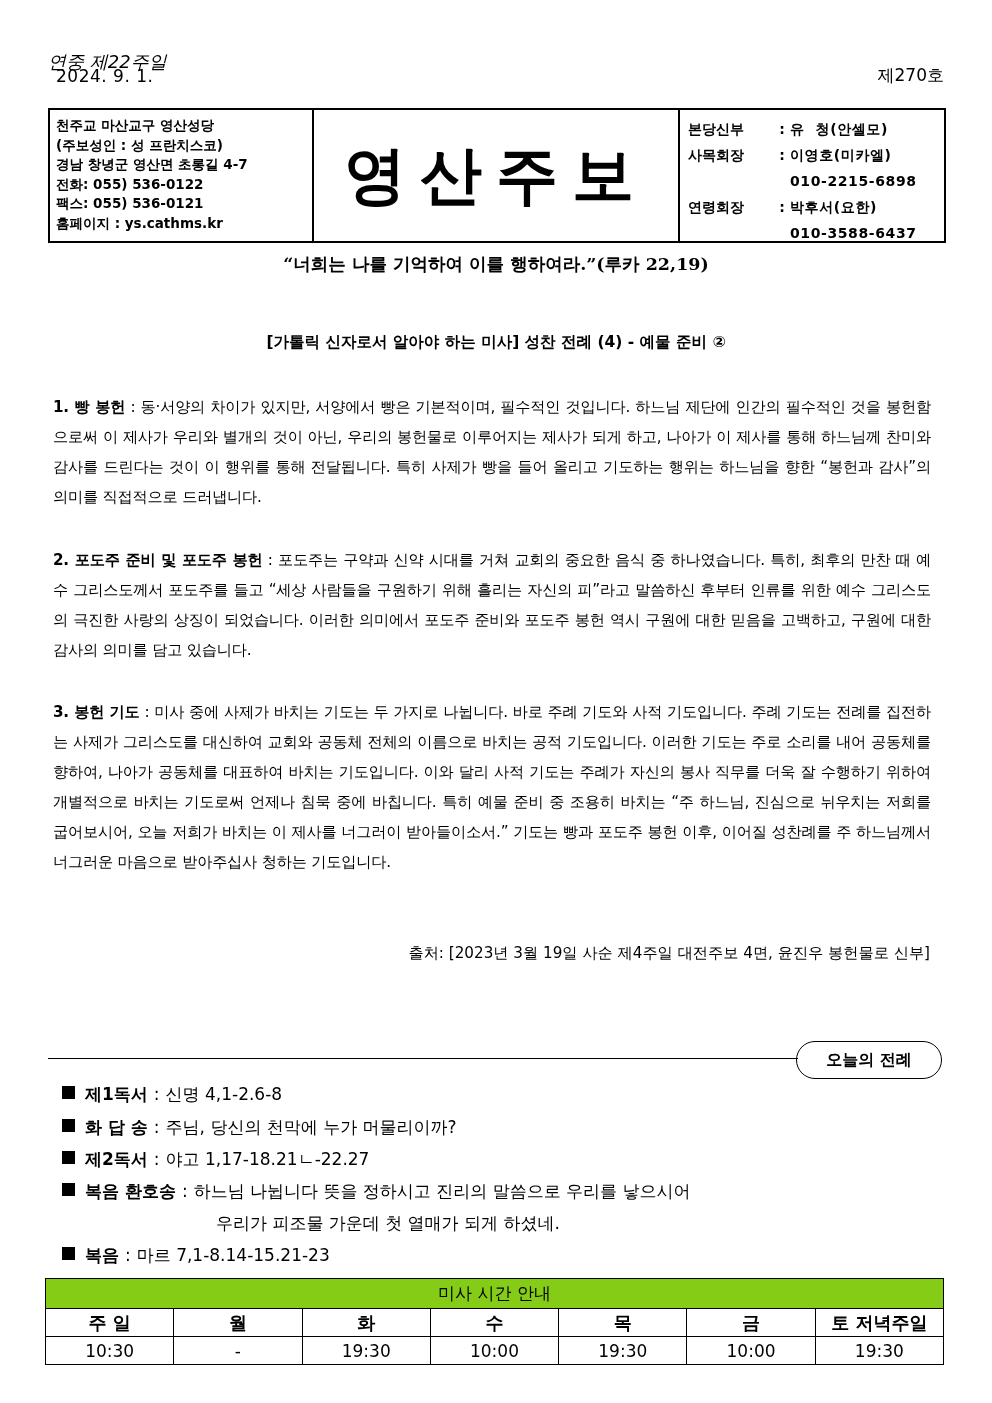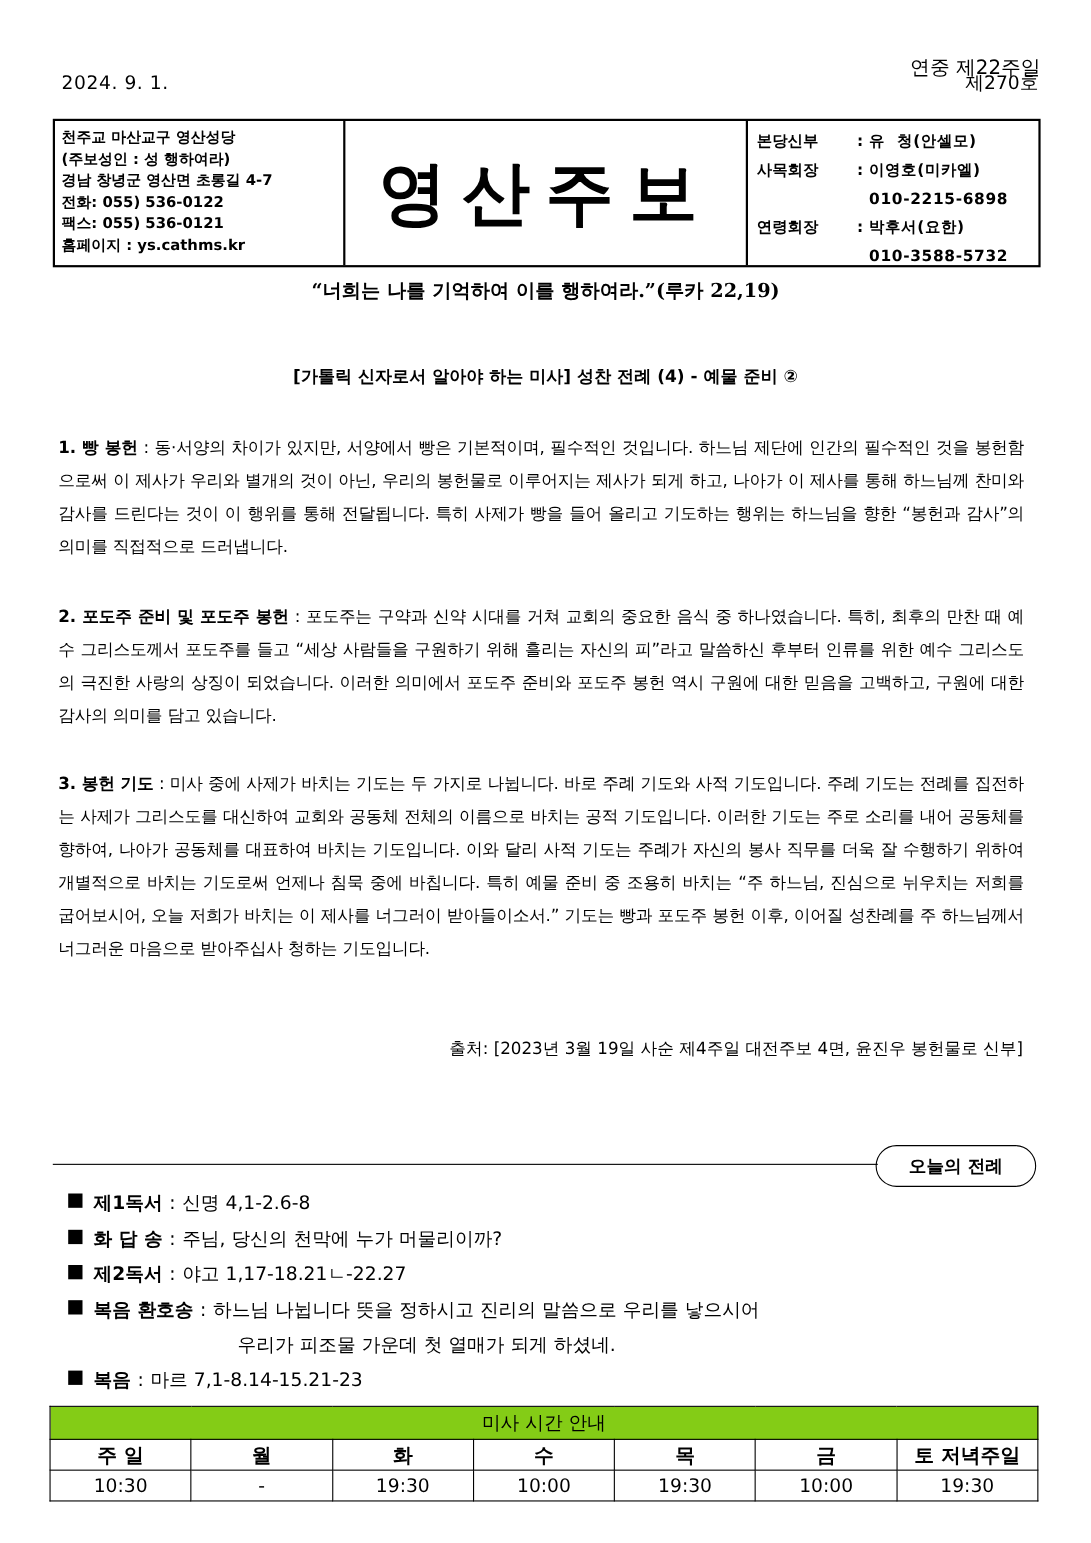--- a/index.html
+++ b/index.html
@@ -2,21 +2,21 @@
 <html><head>
 <meta charset="utf-8">
 <style>
   * { box-sizing: border-box; margin: 0; padding: 0; }
   html, body { width: 992px; height: 1403px; background: #ffffff; }
   body { position: relative; font-family: "DejaVu Sans", sans-serif; color: #000; overflow: hidden; }
 
   .topline { position: absolute; left: 48px; top: 44px; width: 898px; height: 64px; }
   .date { position: absolute; left: 8px; top: 22px; font-size: 17px; letter-spacing: 0.5px; text-align: right; }
   .issue { position: absolute; right: 2px; top: 20px; font-size: 17px; }
-  .title-center { position: absolute; left: 0; right: 0; top: 4px; text-align: right; font-size: 18px; line-height: 27px; }
+  .title-center { position: absolute; left: 0; right: 0; top: 4px; text-align: left; font-size: 18px; line-height: 27px; font-style: italic; }
 
   .masthead { position: absolute; left: 48px; top: 108px; width: 898px; height: 135px; border: 2px solid #000; display: flex; }
   .mh-left { width: 264px; border-right: 2px solid #000; padding: 6px 0 0 6px; font-size: 13.5px; line-height: 19.6px; font-weight: bold; }
   .mh-logo { width: 366px; border-right: 2px solid #000; display: flex; align-items: center; justify-content: center; }
   .mh-logo span { font-family: "DejaVu Serif", serif; font-weight: bold; font-size: 62px; letter-spacing: 14px; transform: scaleY(1.02); }
   .mh-right { flex: 1; padding: 6px 12px 0 8px; font-size: 14px; line-height: 26px; font-weight: bold; }
   .mh-row { display: flex; }
   .mh-role { width: 86px; white-space: nowrap; }
   .mh-sep { width: 16px; text-align: center; }
   .mh-val { white-space: nowrap; letter-spacing: 0.6px; }
@@ -50,21 +50,21 @@
   <div class="date">2024. 9. 1.</div>
   <div class="title-center">
     <div>연중 제22주일</div>
   </div>
   <div class="issue">제270호</div>
 </div>
 
 <div class="masthead">
   <div class="mh-left">
     <div>천주교 마산교구 영산성당</div>
-    <div>(주보성인 : 성 행하여라)</div>
+    <div>(주보성인 : 성 프란치스코)</div>
     <div>경남 창녕군 영산면 초롱길 4-7</div>
     <div>전화: 055) 536-0122</div>
     <div>팩스: 055) 536-0121</div>
     <div>홈페이지 : ys.cathms.kr</div>
   </div>
   <div class="mh-logo">
     <span>영산주보</span>
   </div>
   <div class="mh-right">
     <div class="mh-row">
@@ -83,21 +83,21 @@
       <span class="mh-val">010-2215-6898</span>
     </div>
     <div class="mh-row">
       <span class="mh-role">연령회장</span>
       <span class="mh-sep">:</span>
       <span class="mh-val">박후서(요한)</span>
     </div>
     <div class="mh-row">
       <span class="mh-role"></span>
       <span class="mh-sep"></span>
-      <span class="mh-val">010-3588-5732</span>
+      <span class="mh-val">010-3588-6437</span>
     </div>
   </div>
 </div>
 
 <div class="quote">“너희는 나를 기억하여 이를 행하여라.”(루카 22,19)</div>
 
 <div class="article-title">[가톨릭 신자로서 알아야 하는 미사] 성찬 전례 (4) - 예물 준비 ②</div>
 
 <div class="para" style="top:392px">
   <b>1. 빵 봉헌</b> : <span>동·서양의 차이가 있지만, 서양에서 빵은 기본적이며, 필수적인 것입니다. 하느님 제단에 인간의 필수적인 것을 봉헌함으로써 이 제사가 우리와 별개의 것이 아닌, 우리의 봉헌물로 이루어지는 제사가 되게 하고, 나아가 이 제사를 통해 하느님께 찬미와 감사를 드린다는 것이 이 행위를 통해 전달됩니다. 특히 사제가 빵을 들어 올리고 기도하는 행위는 하느님을 향한 “봉헌과 감사”의 의미를 직접적으로 드러냅니다.</span>

